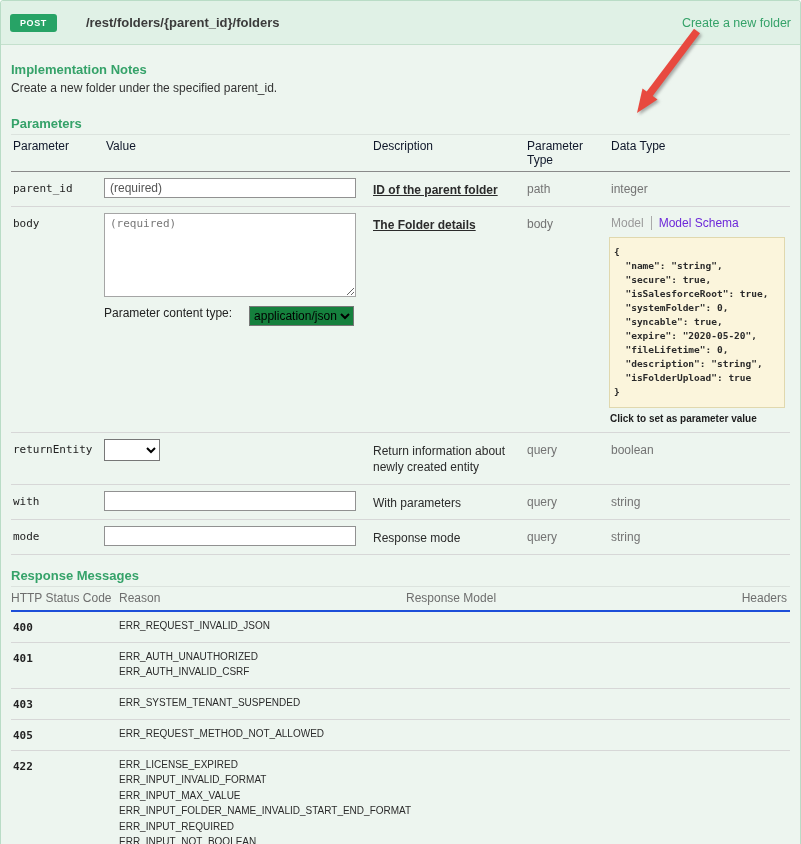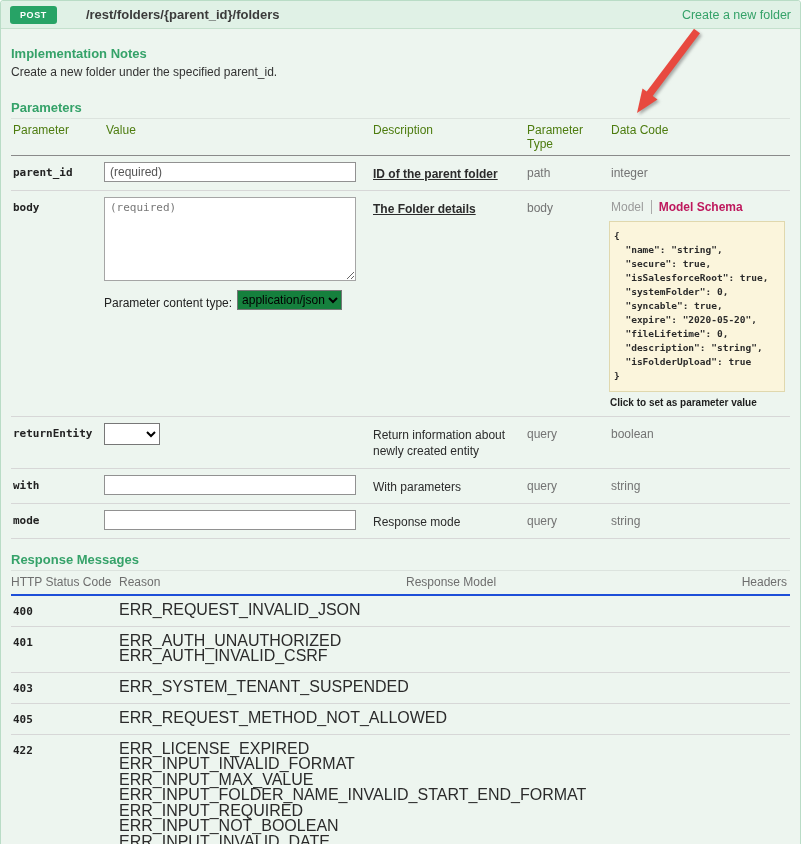--- a/index.html
+++ b/index.html
@@ -7,77 +7,77 @@
   body { font-family:"Liberation Sans", sans-serif; color:#2b2b2b; width:801px; }
 
   .panel {
     position:relative; width:801px; min-height:832px;
     background:#edf5ef; border:1px solid #b9dcc6;
     border-radius:3px 3px 8px 8px; margin:0; overflow:visible;
   }
 
   
   .topbar {
-    height:28px; background:#e0f1e6; border-bottom:1px solid #c4e0cd;
+    height:44px; background:#e0f1e6; border-bottom:1px solid #c4e0cd;
     display:flex; align-items:center; padding:0 9px; border-radius:3px 3px 0 0;
   }
   .badge {
     background:#27a366; color:#fff; font-weight:bold; font-size:9px;
     padding:4px 10px 4px; border-radius:3px; letter-spacing:.6px; line-height:10px;
   }
   .path { margin-left:29px; font-size:13px; font-weight:bold; color:#3b3b3b; }
   .toplink { margin-left:auto; color:#35a269; font-size:12.5px; text-decoration:none; cursor:pointer; }
 
   .content { padding:0 10px; }
 
   .h-green { color:#35a269; font-size:13px; font-weight:bold; margin:0; }
   .notes-title { margin-top:17px; }
   .notes-text { margin-top:4px; font-size:12px; color:#333; }
 
   .params-title { margin-top:21px; margin-bottom:3px; }
 
   
   .pgrid { display:grid; grid-template-columns:93px 267px 154px 84px 1fr; align-items:start; }
   .phead {
-    color:#4d7c0f; font-size:12px; padding:4px 0 4px;
+    color:#0f172a; font-size:12px; padding:4px 0 4px;
     border-top:1px solid rgba(0,0,0,0.07); border-bottom:1px solid #8a8a8a;
   }
   .phead > div { padding-left:2px; }
   .prow { padding:6px 0 8px; border-bottom:1px solid #d7d7d7; }
   .pname {
-    font-family:"DejaVu Sans Mono", monospace; font-weight:bold; font-size:11px;
+    font-family:"DejaVu Sans Mono", monospace; font-weight:normal; font-size:11px;
     color:#222; padding:4px 0 0 2px; word-break:break-all;
   }
   .pdesc { font-size:12px; color:#2b2b2b; padding:4px 18px 0 2px; line-height:1.35; }
   .bold { font-weight:bold;text-decoration:underline; }
   .ptype, .dtype { font-size:12px; color:#737373; padding:4px 0 0 2px; }
 
   input.text {
     width:252px; height:20px; border:1px solid #919191; background:#fff;
     font-size:12px; padding:2px 5px; color:#333; border-radius:0;
   }
   input.text::placeholder { color:#555; opacity:1; }
 
   textarea.bodyta {
     width:252px; height:84px; border:1px solid #a5a5a5; background:#fff;
     font-family:"DejaVu Sans Mono", monospace; font-size:11px; padding:3px 5px;
     color:#333; resize:both;
   }
   textarea.bodyta::placeholder { color:#777; opacity:1; }
 
-  .ct-row { margin-top:5px; display:flex; align-items:flex-end; font-size:12px; color:#222; }
+  .ct-row { margin-top:5px; display:flex; align-items:flex-start; font-size:12px; color:#222;gap:12px; }
   select.ct { margin-left:5px; height:20px; font-size:12px; background:#15803d; border:1px solid #777; }
 
   select.small { width:56px; height:22px; background:#fff; border:1px solid #777; }
 
   
   .tabs { font-size:12px; display:flex; align-items:center; padding:3px 0 0 2px; }
   .tab-model { color:#9a9a9a; cursor:pointer; }
   .tab-sep { width:1px; height:14px; background:#aaa; margin:0 7px; }
-  .tab-schema { color:#be185d; font-weight:bold; cursor:pointer; }
+  .tab-schema { color:#6d28d9; font-weight:normal; cursor:pointer; }
   .schemabox {
     margin-top:7px; width:176px; background:#fbf5dc; border:1px solid #e0d8ae;
     padding:7px 4px 8px; cursor:pointer;
   }
   pre.schema {
     margin:0; font-family:"DejaVu Sans Mono", monospace; font-size:9.5px;
     font-weight:bold; line-height:14px; color:#2b2b2b; white-space:pre;
   }
   .schemacaption { font-size:10px; font-weight:bold; color:#1e1e1e; margin-top:5px; padding-left:1px; }
 
@@ -87,21 +87,21 @@
   .rhead {
     color:#6e6e6e; font-size:12px; padding:4px 0 5px;
     border-top:1px solid rgba(0,0,0,0.07); border-bottom:2px solid #1d4ed8;
   }
   .rrow { padding:6px 0 8px; border-bottom:1px solid #d7d7d7; }
   .rrow.last { border-bottom:none; }
   .rcode {
     font-family:"DejaVu Sans Mono", monospace; font-weight:bold; font-size:11px;
     color:#222; padding-top:3px; padding-left:2px;
   }
-  .rreasons div { font-size:16px; line-height:15.5px; color:#2b2b2b; white-space:nowrap; }
+  .rreasons div { font-size:10px; line-height:15.5px; color:#2b2b2b; white-space:nowrap; }
   .rhdr-right { text-align:right; padding-right:3px; }
 
   
   .arrow-svg { position:absolute; left:600px; top:22px; pointer-events:none;
     filter:drop-shadow(2.5px 2px 1.5px rgba(110,110,110,.55)); }
 </style>
 </head>
 <body>
 
 <div class="panel">
@@ -117,21 +117,21 @@
     <h2 class="h-green notes-title">Implementation Notes</h2>
     <div class="notes-text">Create a new folder under the specified parent_id.</div>
 
     <h2 class="h-green params-title">Parameters</h2>
 
     <div class="pgrid phead">
       <div>Parameter</div>
       <div>Value</div>
       <div>Description</div>
       <div>Parameter Type</div>
-      <div>Data Code</div>
+      <div>Data Type</div>
     </div>
 
     <div class="pgrid prow">
       <div class="pname">parent_id</div>
       <div><input class="text" type="text" placeholder="(required)" style=""></div>
       <div class="pdesc bold">ID of the parent folder</div>
       <div class="ptype">path</div>
       <div class="dtype">integer</div>
     </div>
 

